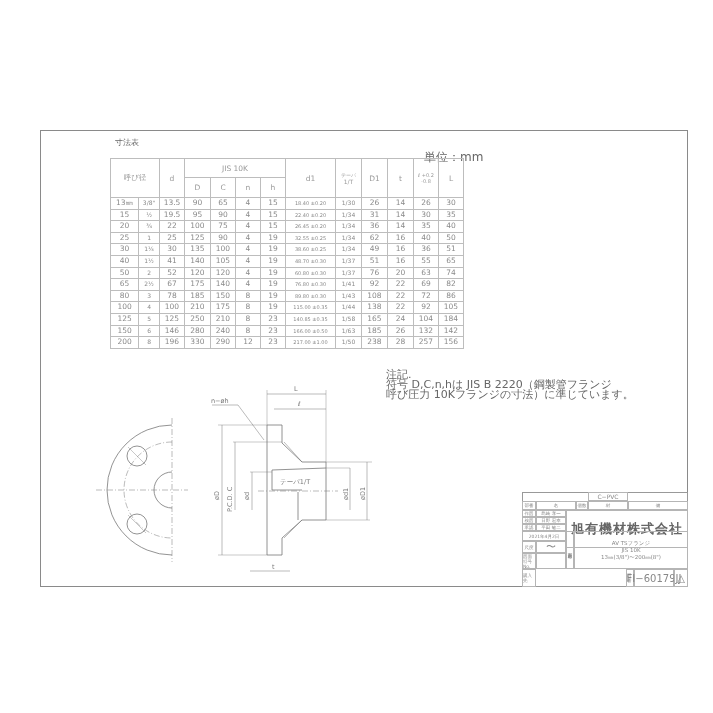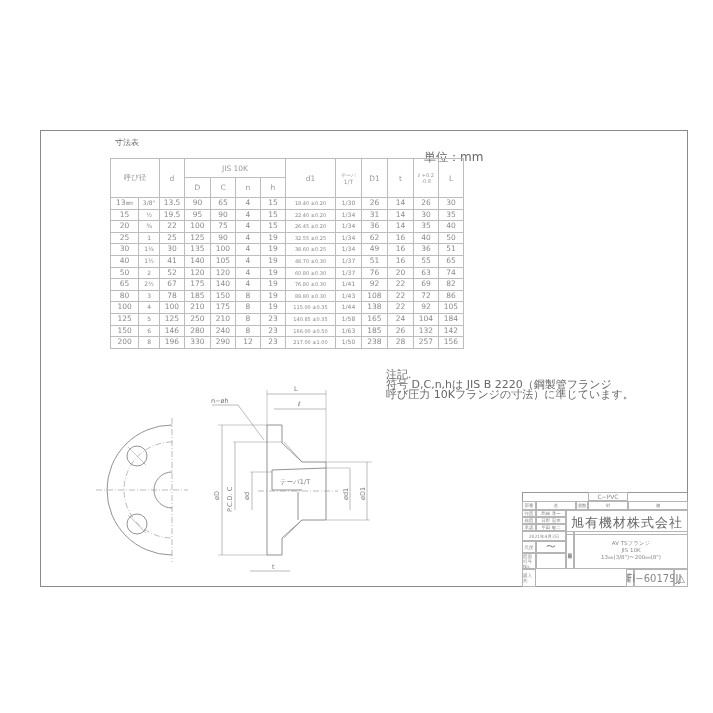--- a/index.html
+++ b/index.html
@@ -321,21 +321,21 @@
   <div class="tb-cell" style="left:14px;top:9px;width:40px;height:9px;">名</div>
   <div class="tb-cell" style="left:54px;top:9px;width:12px;height:9px;">個数</div>
   <div class="tb-cell" style="left:66px;top:9px;width:40px;height:9px;">材</div>
   <div class="tb-cell" style="left:106px;top:9px;width:60px;height:9px;">備</div>
   <div class="tb-cell" style="left:0;top:18px;width:14px;height:7px;">作図</div>
   <div class="tb-cell" style="left:0;top:25px;width:14px;height:7px;">検図</div>
   <div class="tb-cell" style="left:0;top:32px;width:14px;height:7px;">承認</div>
   <div class="tb-cell" style="left:14px;top:18px;width:30px;height:7px;">島崎 孝一</div>
   <div class="tb-cell" style="left:14px;top:25px;width:30px;height:7px;">日野 宏幸</div>
   <div class="tb-cell" style="left:14px;top:32px;width:30px;height:7px;">平田 敏二</div>
-  <div class="tb-cell company" style="left:44px;top:18px;width:122px;height:25px;">旭有機材株式会社</div>
+  <div class="tb-cell company" style="left:44px;top:18px;width:122px;height:38px;font-weight:bold;">旭有機材株式会社</div>
   <div class="tb-cell" style="left:0;top:39px;width:44px;height:10px;">2021年4月2日</div>
   <div class="tb-cell" style="left:0;top:49px;width:14px;height:12px;">尺度</div>
   <div class="tb-cell" style="left:14px;top:49px;width:30px;height:12px;font-size:10px;">〜</div>
   <div class="tb-cell" style="left:0;top:61px;width:14px;height:16px;">図面符号 No.</div>
   <div class="tb-cell" style="left:14px;top:61px;width:30px;height:16px;"></div>
   <div class="tb-cell" style="left:0;top:77px;width:14px;height:18px;">購入先</div>
   <div class="tb-cell" style="left:44px;top:39px;width:8px;height:38px;writing-mode:vertical-rl;">図面名称</div>
   <div class="tb-cell" style="left:52px;top:39px;width:114px;height:38px;flex-direction:column;font-size:5.5px;line-height:7px;">
     <div>AV TSフランジ</div>
     <div>JIS 10K</div>

